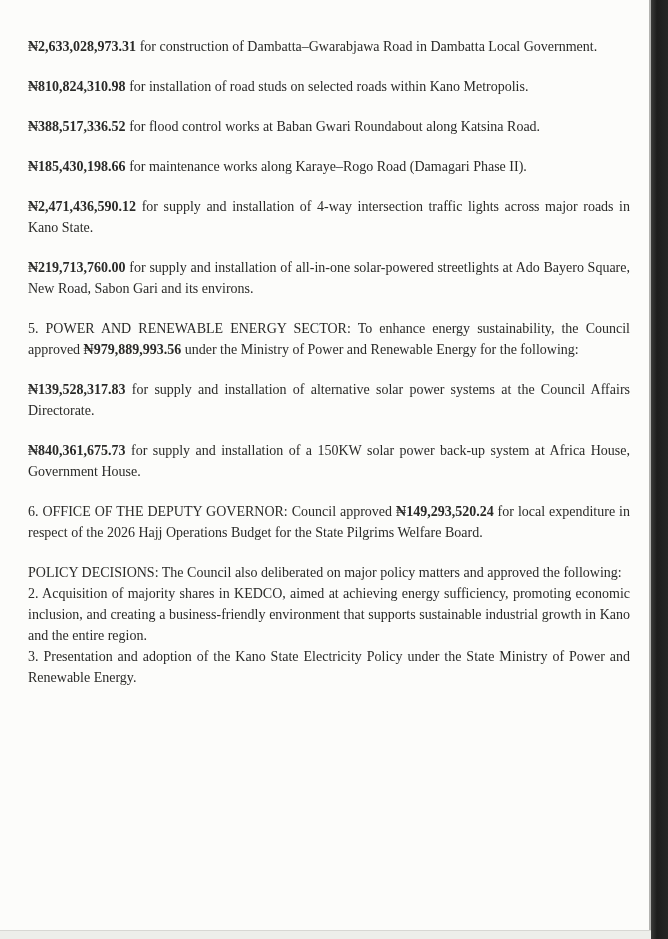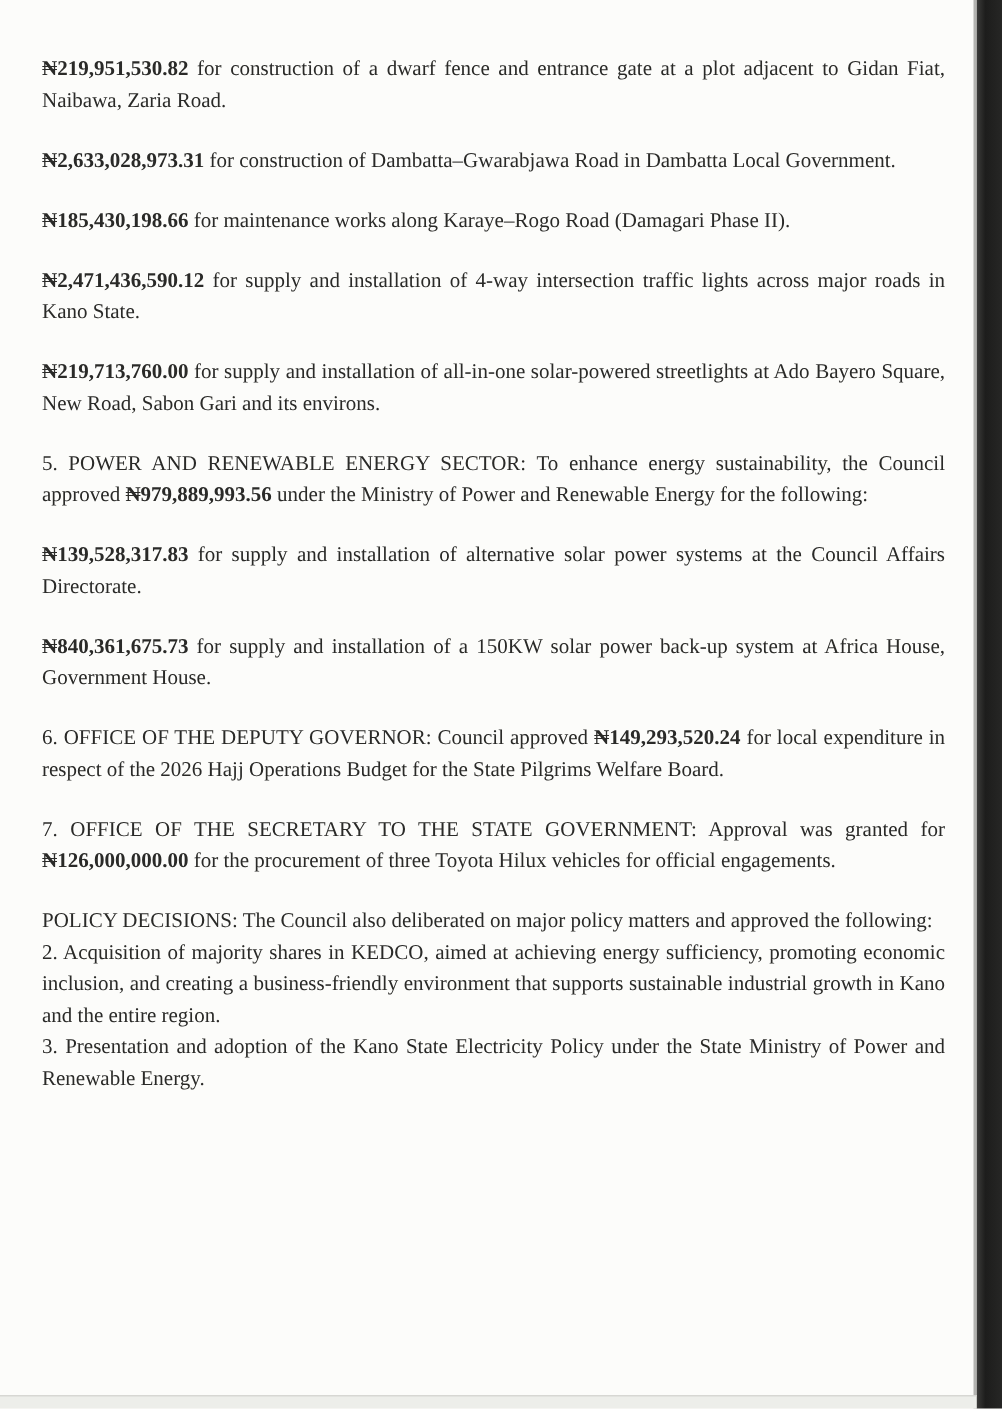--- a/index.html
+++ b/index.html
@@ -33,41 +33,41 @@
     width: 651px; height: 8px;
     background: #edeeea;
     border-top: 1px solid #d7d7d3;
   }
 </style>
 </head>
 <body>
 
 <div class="doc">
 
-  <p><span class="amt">₦219,951,530.82</span><span> for construction of a dwarf fence and entrance gate at a plot adjacent to Gidan Fiat, Naibawa, Zaria Road.</span></p>
 
   <p><span class="amt">₦2,633,028,973.31</span><span> for construction of Dambatta–Gwarabjawa Road in Dambatta Local Government.</span></p>
 
+  <p><span class="amt">₦810,824,310.98</span><span> for installation of road studs on selected roads within Kano Metropolis.</span></p>
 
+  <p><span class="amt">₦388,517,336.52</span><span> for flood control works at Baban Gwari Roundabout along Katsina Road.</span></p>
 
   <p><span class="amt">₦185,430,198.66</span><span> for maintenance works along Karaye–Rogo Road (Damagari Phase II).</span></p>
 
   <p><span class="amt">₦2,471,436,590.12</span><span> for supply and installation of 4-way intersection traffic lights across major roads in Kano State.</span></p>
 
   <p><span class="amt">₦219,713,760.00</span><span> for supply and installation of all-in-one solar-powered streetlights at Ado Bayero Square, New Road, Sabon Gari and its environs.</span></p>
 
   <p><span>5. POWER AND RENEWABLE ENERGY SECTOR: To enhance energy sustainability, the Council approved </span><span class="amt">₦979,889,993.56</span><span> under the Ministry of Power and Renewable Energy for the following:</span></p>
 
   <p><span class="amt">₦139,528,317.83</span><span> for supply and installation of alternative solar power systems at the Council Affairs Directorate.</span></p>
 
   <p><span class="amt">₦840,361,675.73</span><span> for supply and installation of a 150KW solar power back-up system at Africa House, Government House.</span></p>
 
   <p><span>6. OFFICE OF THE DEPUTY GOVERNOR: Council approved </span><span class="amt">₦149,293,520.24</span><span> for local expenditure in respect of the 2026 Hajj Operations Budget for the State Pilgrims Welfare Board.</span></p>
 
-  <p><span>7. OFFICE OF THE SECRETARY TO THE STATE GOVERNMENT: Approval was granted for </span><span class="amt">₦126,000,000.00</span><span> for the procurement of three Toyota Hilux vehicles for official engagements.</span></p>
 
 
   <p class="tight"><span>POLICY DECISIONS: The Council also deliberated on major policy matters and approved the following:</span></p>
 
 
   <p class="tight"><span>2. Acquisition of majority shares in KEDCO, aimed at achieving energy sufficiency, promoting economic inclusion, and creating a business-friendly environment that supports sustainable industrial growth in Kano and the entire region.</span></p>
 
   <p class="tight"><span>3. Presentation and adoption of the Kano State Electricity Policy under the State Ministry of Power and Renewable Energy.</span></p>
 
 </div>

